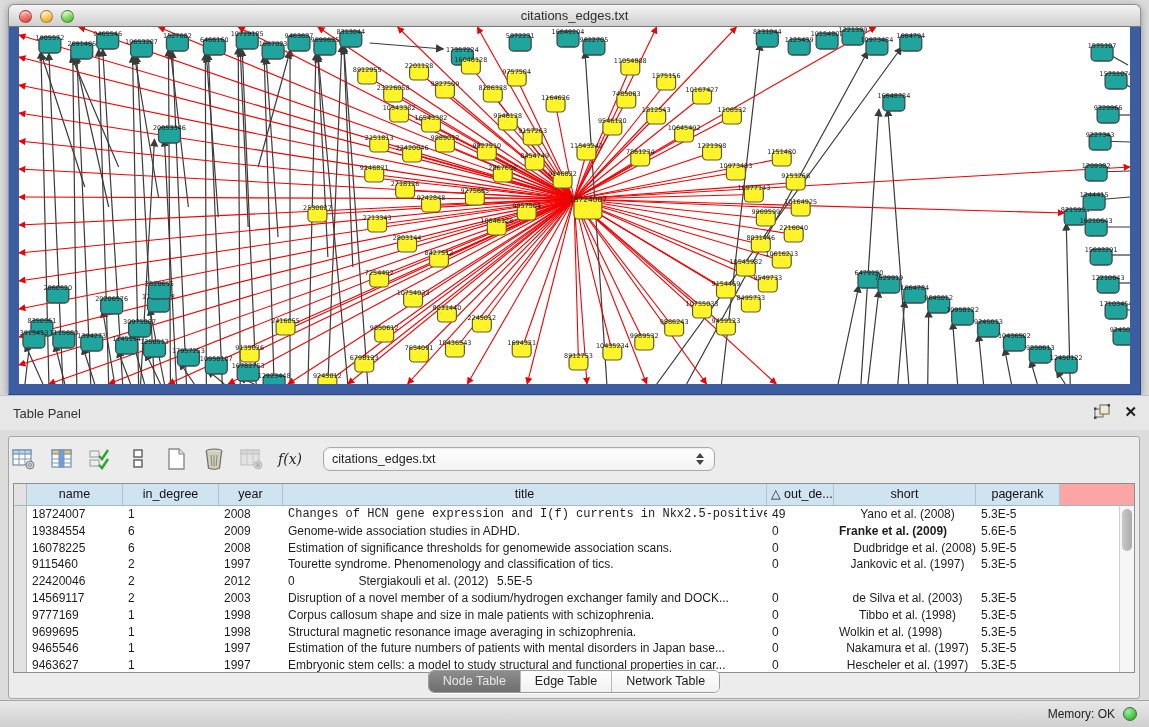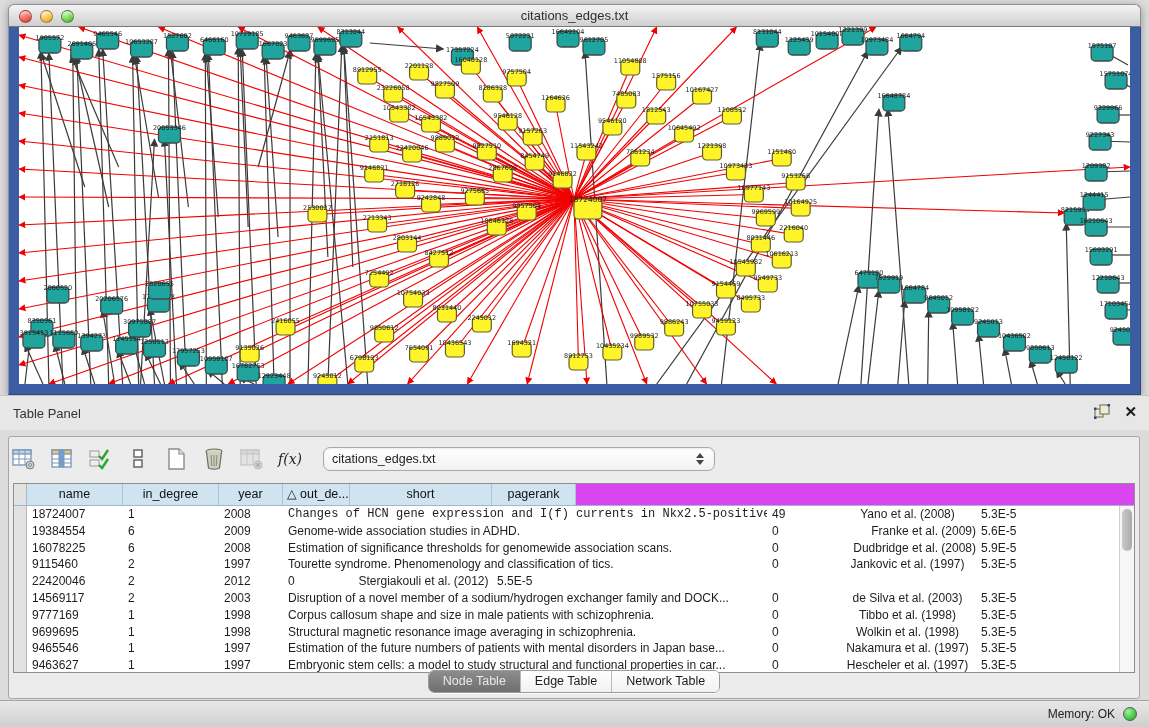--- a/index.html
+++ b/index.html
@@ -51,21 +51,21 @@
     font-size:12.5px; color:#222; padding:0 8px; box-shadow:inset 0 1px 2px rgba(0,0,0,.08); }
   .combo .val { flex:1; }
   .stepper { display:flex; flex-direction:column; gap:2px; align-items:center; margin-right:2px; }
   .stepper i { width:0; height:0; border-left:4px solid transparent; border-right:4px solid transparent; }
   .stepper .up { border-bottom:5px solid #444; }
   .stepper .dn { border-top:5px solid #444; }
 
   
   .table { position:absolute; left:4px; top:46px; width:1122px; height:190px;
     background:#ffffff; border:1px solid #8f8f8f; overflow:hidden; }
-  .thead { display:flex; height:22px; background:#d946ef; border-bottom:1px solid #9db9cc; }
+  .thead { display:flex; height:22px; background:#fca5a5; border-bottom:1px solid #9db9cc; }
   .gutter-cell { width:13px; flex:0 0 13px; background:#e2e2e2; border-right:1px solid #b5b5b5; }
   .th { flex:0 0 auto; font-size:12.5px; color:#111; text-align:center; line-height:21px;
     border-right:1px solid #a9c4d6; overflow:hidden; white-space:nowrap; background:#cfe3f1; }
   .tr { display:flex; height:16.8px; background:#fff; }
   .td { flex:0 0 auto; font-size:12px; color:#1d1d1d; line-height:16.5px; padding:0 0 0 5px;
     overflow:hidden; white-space:nowrap; }
   .vscroll { position:absolute; right:0; top:22px; bottom:0; width:15px;
     background:#f6f6f6; border-left:1px solid #cfcfcf; }
   .vthumb { position:absolute; left:2px; top:3px; width:10px; height:42px;
     background:linear-gradient(90deg,#c9c9c9,#ababab); border-radius:6px; }
@@ -650,20 +650,21 @@
       </div>
     </div>
 
     <div class="table">
       <div class="thead">
         <div class="gutter-cell"></div>
 
       <div class="th" style="width: 96px;">name</div>
           <div class="th" style="width: 96px;">in_degree</div>
           <div class="th" style="width: 64px;">year</div>
+          <div class="th" style="width: 484px;">title</div>
           <div class="th" style="width: 67px; text-align: left; padding-left: 4px;">△ out_de...</div>
           <div class="th" style="width: 142px;">short</div>
           <div class="th" style="width: 84px;">pagerank</div>
         </div>
       <div>
           <div class="tr">
             <div class="gutter-cell"></div>
             <div class="td" style="width: 96px; text-align: left;">18724007</div>
             <div class="td" style="width: 96px; text-align: left;">1</div>
             <div class="td" style="width: 64px; text-align: left;">2008</div>
@@ -672,21 +673,21 @@
             <div class="td" style="width: 142px; text-align: center;">Yano et al. (2008)</div>
             <div class="td" style="width: 84px; text-align: left;">5.3E-5</div>
           </div>
           <div class="tr">
             <div class="gutter-cell"></div>
             <div class="td" style="width: 96px; text-align: left;">19384554</div>
             <div class="td" style="width: 96px; text-align: left;">6</div>
             <div class="td" style="width: 64px; text-align: left;">2009</div>
             <div class="td" style="width: 484px; text-align: left;">Genome-wide association studies in ADHD.</div>
             <div class="td" style="width: 67px; text-align: left;">0</div>
-            <div class="td" style="width: 142px; text-align: right;">Franke et al. (2009)</div>
+            <div class="td" style="width: 142px; text-align: left; font-weight: bold;">Franke et al. (2009)</div>
             <div class="td" style="width: 84px; text-align: left;">5.6E-5</div>
           </div>
           <div class="tr">
             <div class="gutter-cell"></div>
             <div class="td" style="width: 96px; text-align: left;">16078225</div>
             <div class="td" style="width: 96px; text-align: left;">6</div>
             <div class="td" style="width: 64px; text-align: left;">2008</div>
             <div class="td" style="width: 484px; text-align: left;">Estimation of significance thresholds for genomewide association scans.</div>
             <div class="td" style="width: 67px; text-align: left;">0</div>
             <div class="td" style="width: 142px; text-align: right;">Dudbridge et al. (2008)</div>
@@ -731,21 +732,21 @@
             <div class="td" style="width: 142px; text-align: center;">Tibbo et al. (1998)</div>
             <div class="td" style="width: 84px; text-align: left;">5.3E-5</div>
           </div>
           <div class="tr">
             <div class="gutter-cell"></div>
             <div class="td" style="width: 96px; text-align: left;">9699695</div>
             <div class="td" style="width: 96px; text-align: left;">1</div>
             <div class="td" style="width: 64px; text-align: left;">1998</div>
             <div class="td" style="width: 484px; text-align: left;">Structural magnetic resonance image averaging in schizophrenia.</div>
             <div class="td" style="width: 67px; text-align: left;">0</div>
-            <div class="td" style="width: 142px; text-align: center;">Wolkin et al. (1998)</div>
+            <div class="td" style="width: 142px; text-align: left;">Wolkin et al. (1998)</div>
             <div class="td" style="width: 84px; text-align: left;">5.3E-5</div>
           </div>
           <div class="tr">
             <div class="gutter-cell"></div>
             <div class="td" style="width: 96px; text-align: left;">9465546</div>
             <div class="td" style="width: 96px; text-align: left;">1</div>
             <div class="td" style="width: 64px; text-align: left;">1997</div>
             <div class="td" style="width: 484px; text-align: left;">Estimation of the future numbers of patients with mental disorders in Japan base...</div>
             <div class="td" style="width: 67px; text-align: left;">0</div>
             <div class="td" style="width: 142px; text-align: center;">Nakamura et al. (1997)</div>

